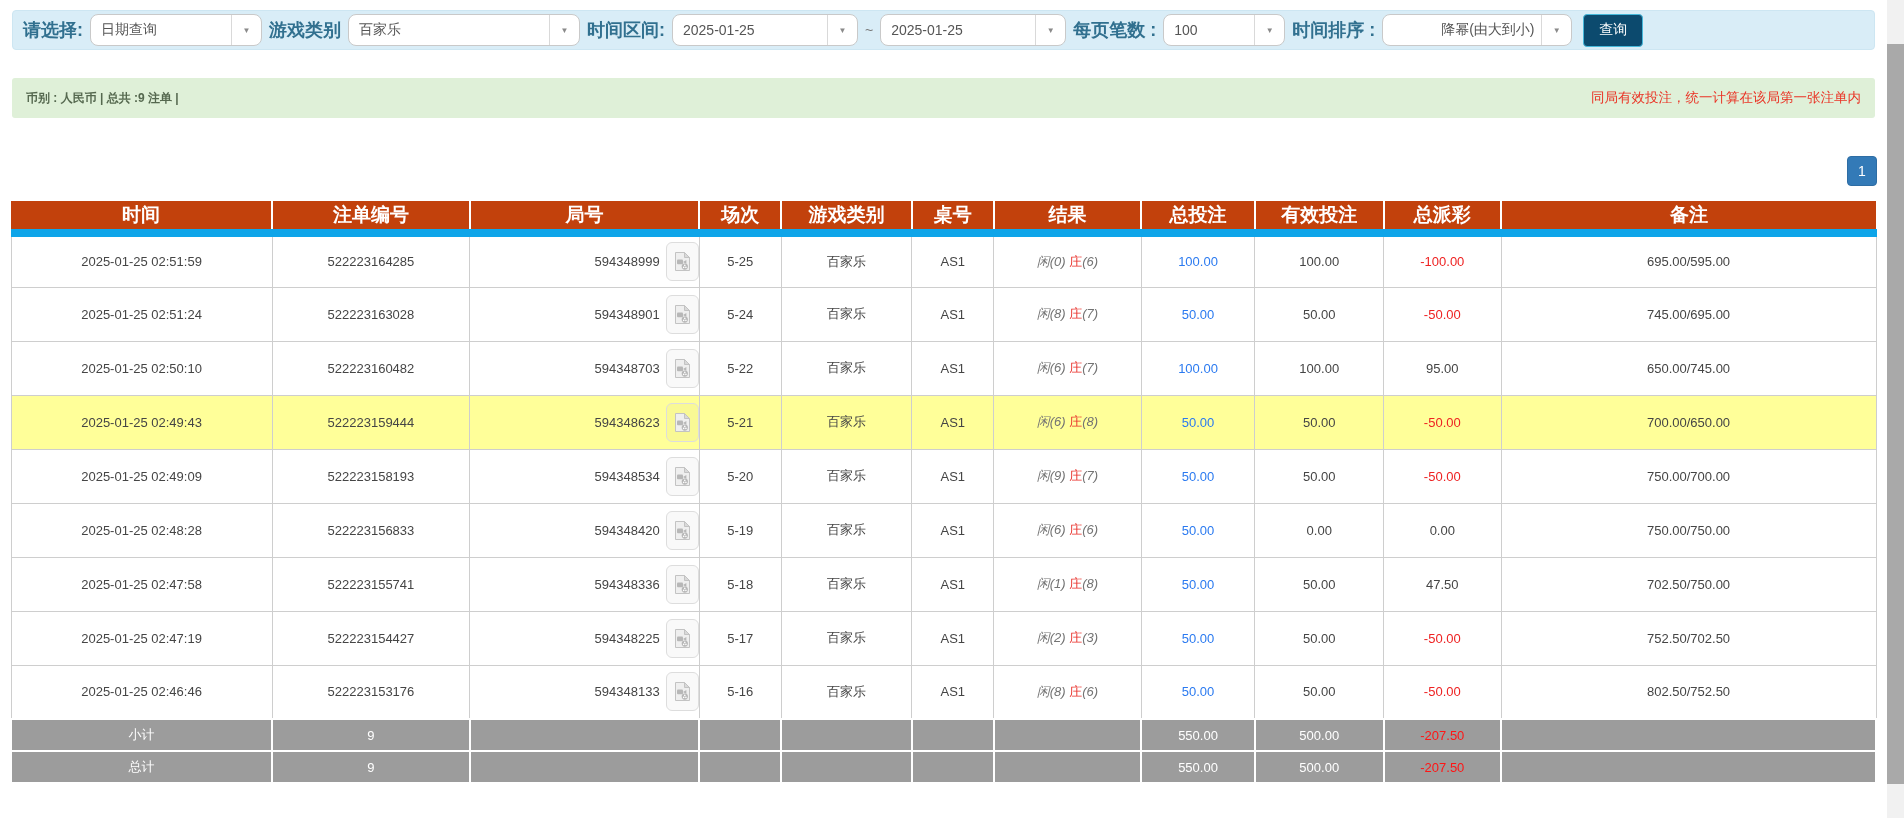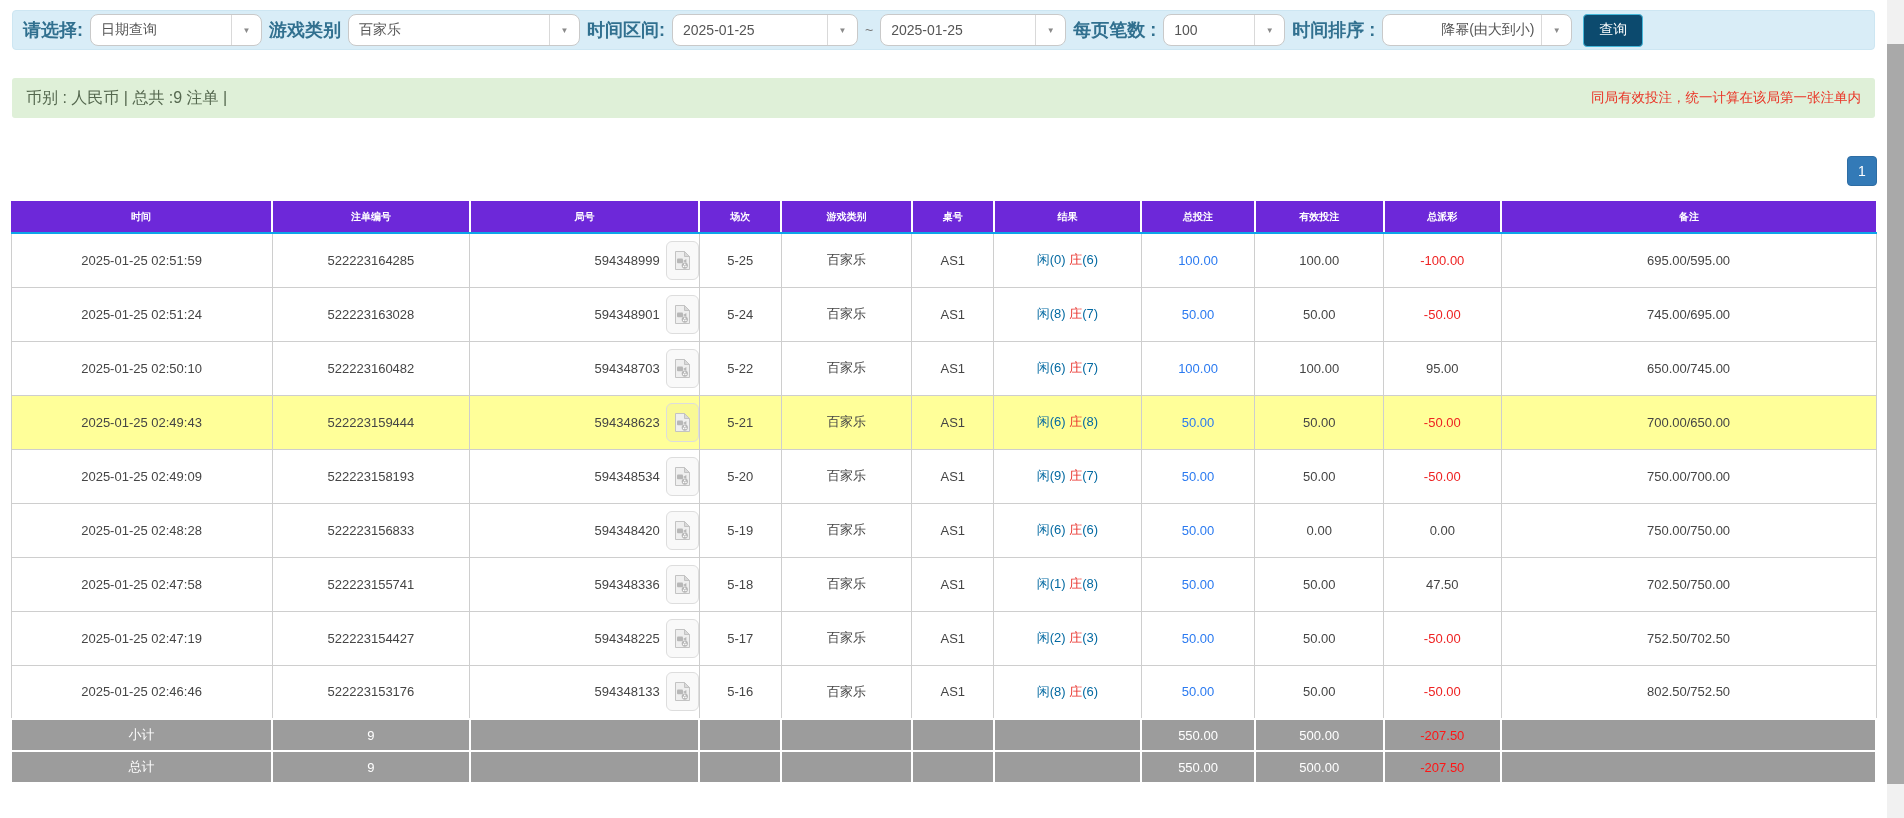--- a/index.html
+++ b/index.html
@@ -52,44 +52,44 @@
 
   
   .info-bar {
     margin: 28px 12px 0 12px;
     background: #dff0d8;
     border-radius: 3px;
     height: 40px;
     display: flex; align-items: center; justify-content: space-between;
     padding: 0 14px;
   }
-  .info-summary { color: #55684f; font-size: 16px; }
+  .info-summary { color: #55684f; font-size: 12px; font-weight: bold; }
   .info-notice  { color: #ea3325; font-size: 13.5px; }
 
   
   .pager-row { display: flex; justify-content: flex-end; margin: 38px 10px 15px 10px; }
   .pager-btn {
     min-width: 30px; height: 30px;
     background: #337ab7; border: 1px solid #2e6da4; border-radius: 4px;
     color: #fff; font-size: 14px;
     display: flex; align-items: center; justify-content: center;
     cursor: pointer;
   }
 
   
   .table-wrap { margin: 0 10px; }
   table { width: 100%; border-collapse: collapse; table-layout: fixed; }
   col.c0 { width: 14.0%; } col.c1 { width: 10.6%; } col.c2 { width: 12.3%; }
   col.c3 { width: 4.4%; }  col.c4 { width: 7.0%; }  col.c5 { width: 4.4%; }
   col.c6 { width: 7.9%; }  col.c7 { width: 6.1%; }  col.c8 { width: 6.9%; }
   col.c9 { width: 6.3%; }  col.c10 { width: 20.1%; }
   thead th {
-    background: #6d28d9; color: #fff; font-weight: bold;
-    height: 32px; font-size: 10px; text-align: center;
-    border-right: 2px solid #fff; border-bottom: 2px solid #0ea5e9;
+    background: #c2410c; color: #fff; font-weight: bold;
+    height: 32px; font-size: 19px; text-align: center;
+    border-right: 2px solid #fff; border-bottom: 8px solid #0ea5e9;
   }
   thead th:last-child { border-right: none; }
   tbody td {
     height: 54px; text-align: center; vertical-align: middle;
     background: #fff; color: #454545; font-size: 13px;
     border: 1px solid #cecece;
   }
   tbody tr.highlight td { background: #ffff99; }
   tfoot td {
     height: 32px; background: #9c9c9c; color: #fff;
@@ -97,21 +97,21 @@
     border: 2px solid #ffffff;
   }
   .round-cell { display: flex; align-items: center; justify-content: flex-end; gap: 6px; }
   .video-btn {
     width: 33px; height: 39px;
     border: 1px solid #ddd; border-radius: 6px;
     background: rgba(0,0,0,0.025);
     display: flex; align-items: center; justify-content: center;
     cursor: pointer;
   }
-  .r-blue { color: #0369a1; }
+  .r-blue { color: #737373; font-style: italic; }
   .r-red  { color: #e9302a; }
   .link-blue { color: #2b7af0; cursor: pointer; }
   .neg { color: #ee2222; }
   .neg-f { color: #ff1515; }
 </style>
 </head>
 <body>
 
 <div class="content">
 

